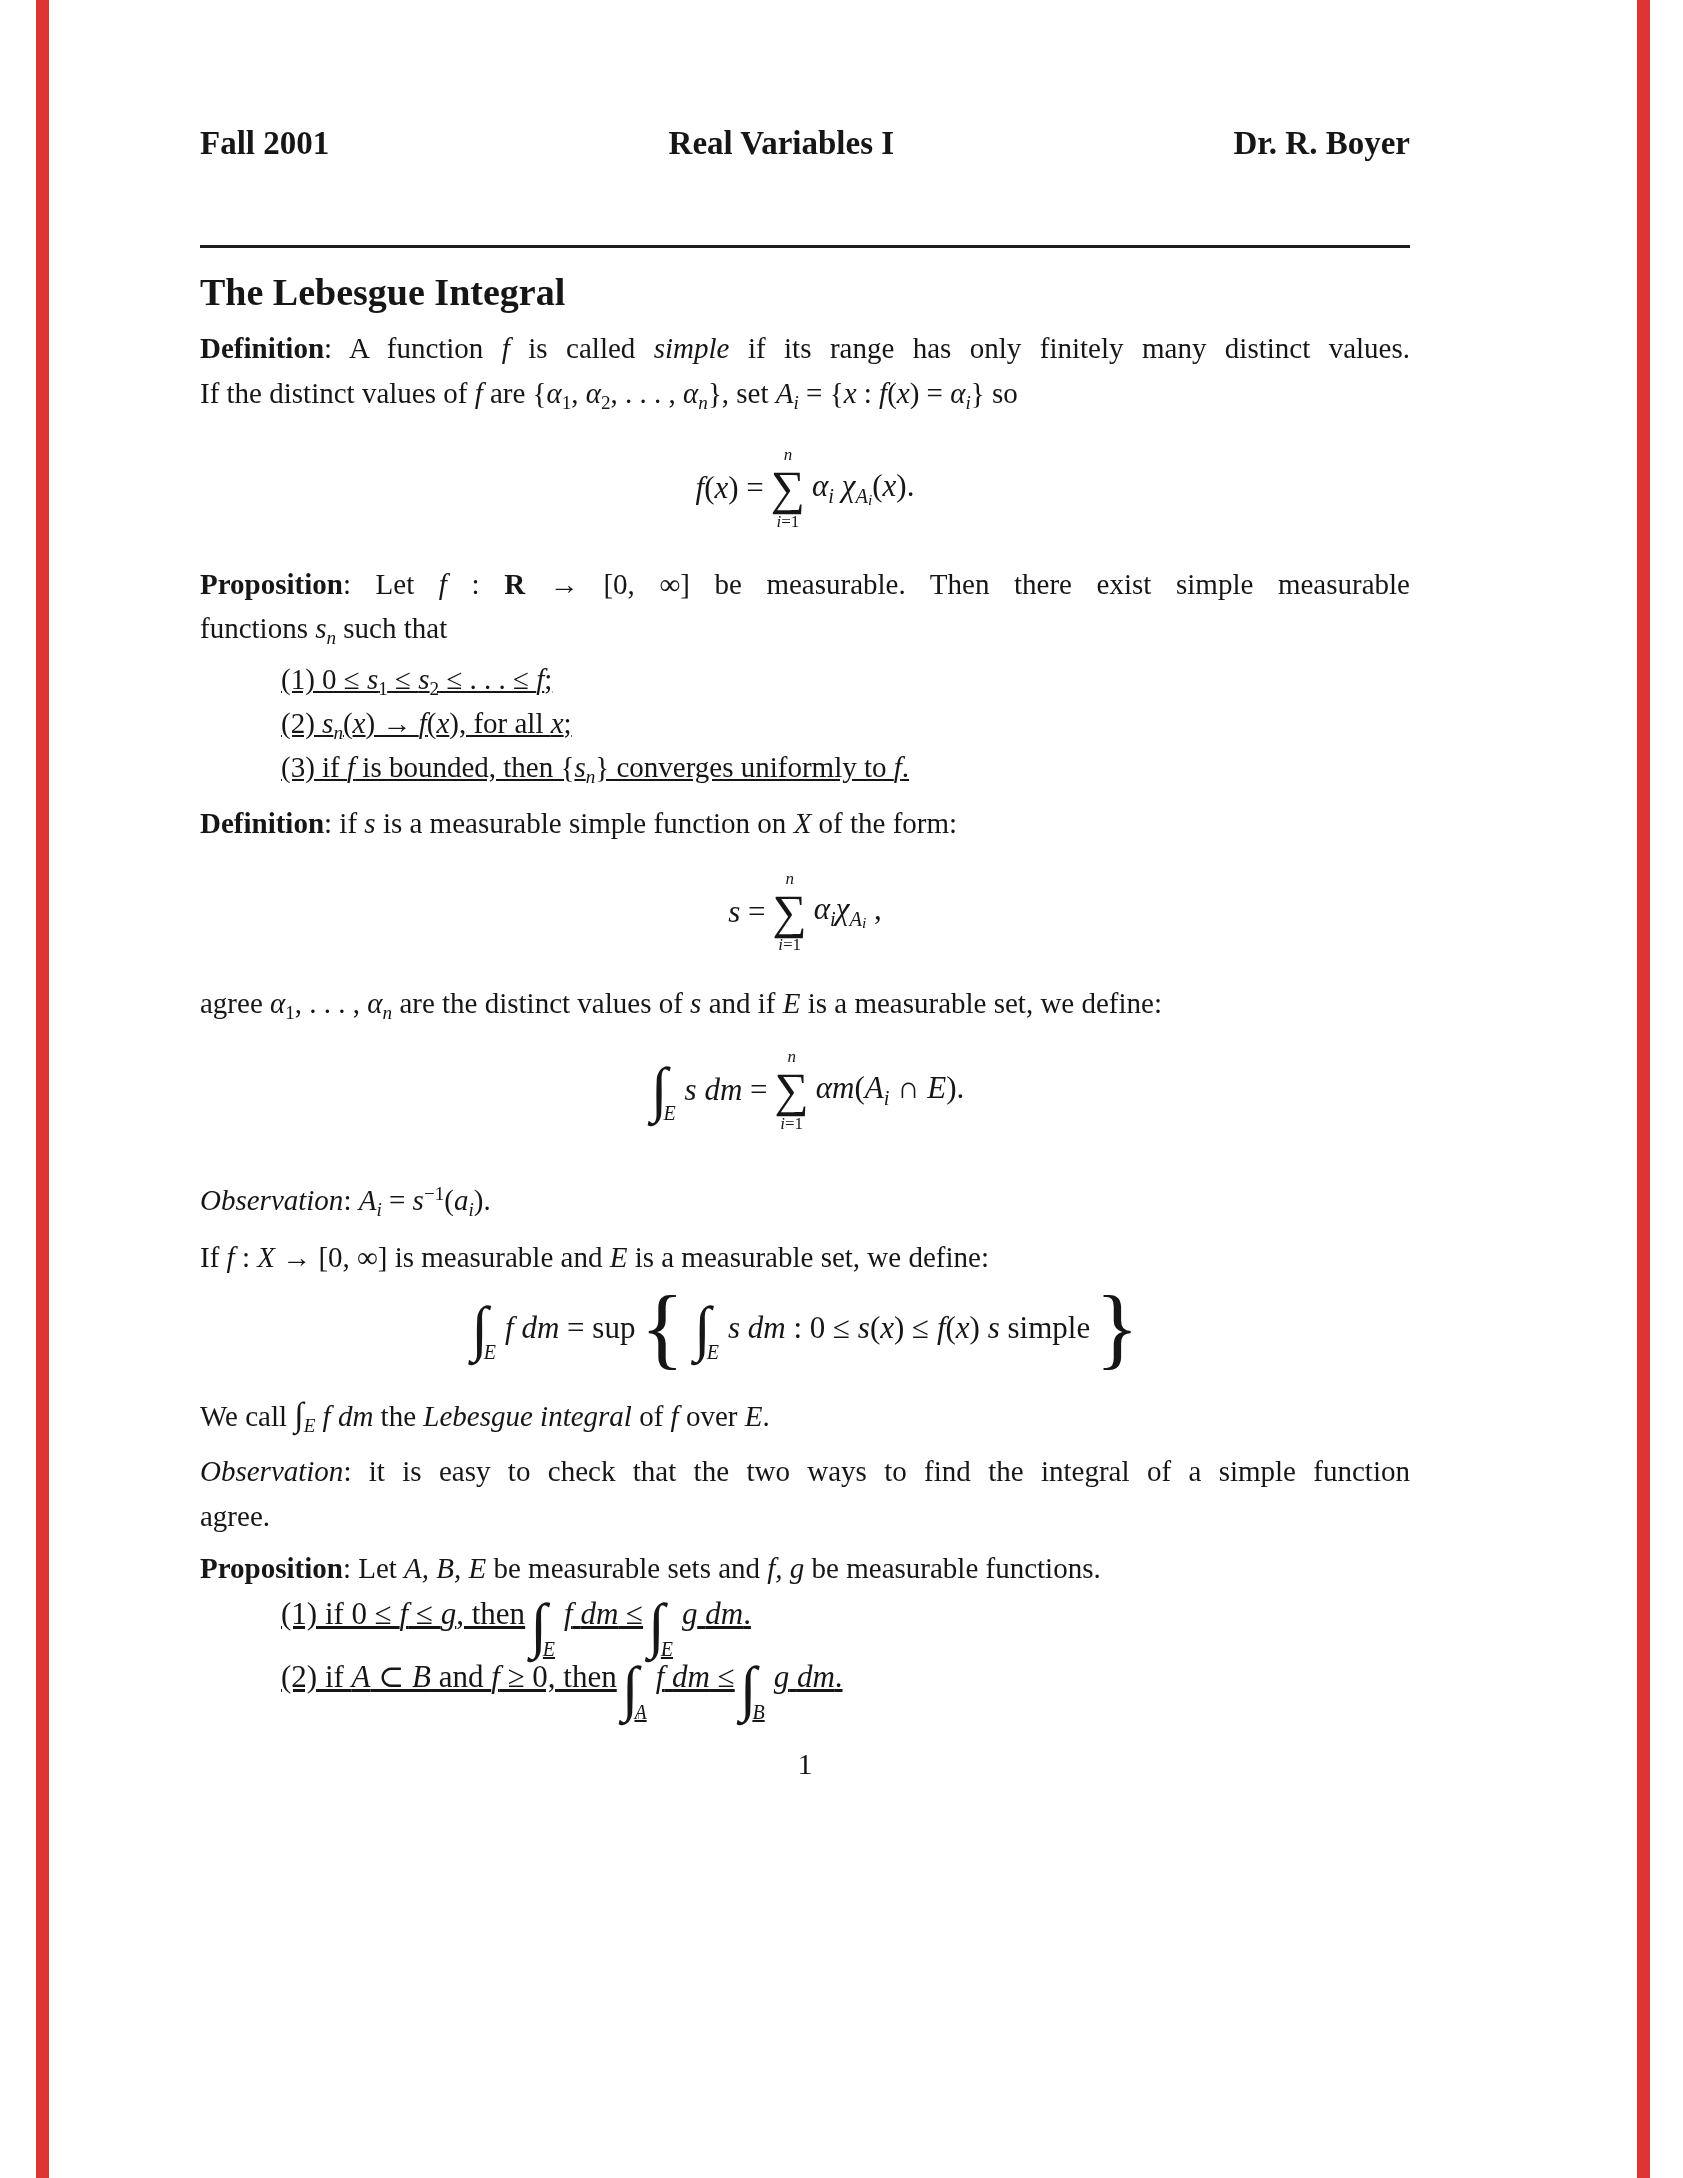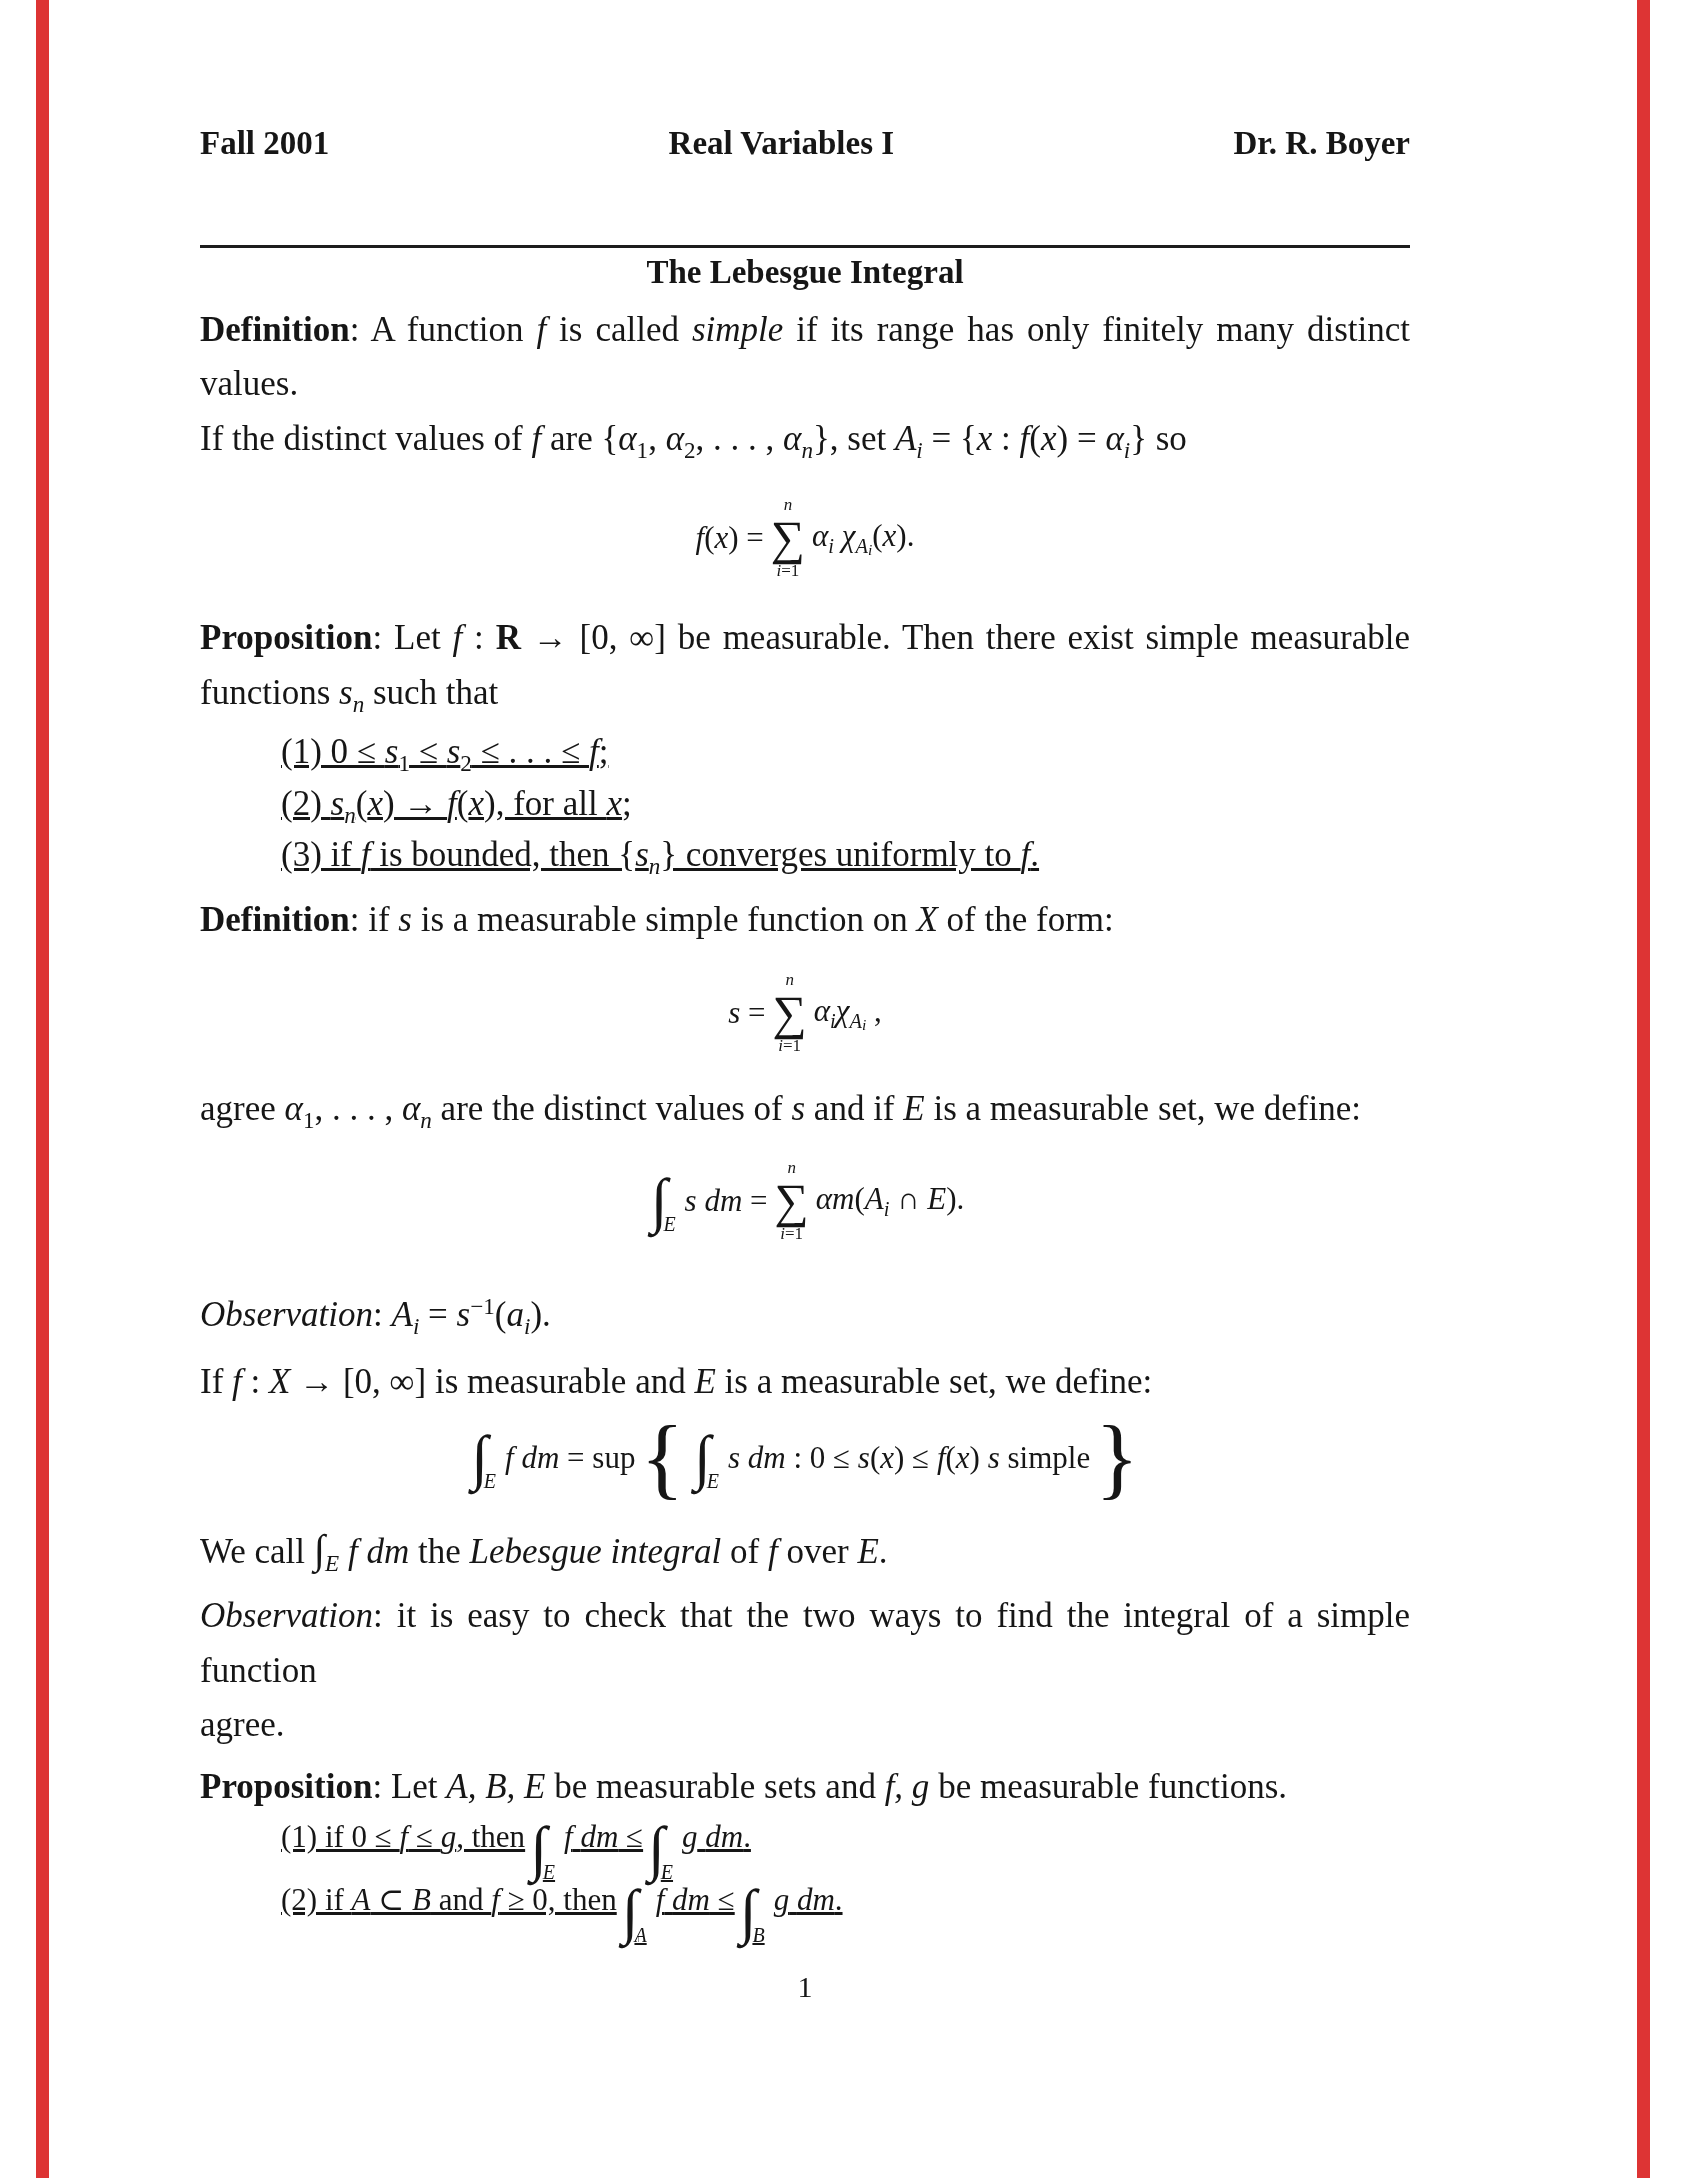--- a/index.html
+++ b/index.html
@@ -10,22 +10,22 @@
     color:#161616;
     position:relative;
     overflow:hidden;
   }
   .edge-bar{position:absolute;top:0;bottom:0;width:13px;}
   .edge-bar.left{left:36px;}
   .edge-bar.right{left:1637px;}
   .content{position:absolute;left:200px;top:0;width:1210px;}
   .hdr{display:flex;justify-content:space-between;align-items:center;font-weight:bold;font-size:33px;margin-top:125px;}
   .rule{border:none;border-top:3px solid #1c1c1c;margin:83px 0 0 0;}
-  .doc-title{text-align:center;font-weight:bold;font-size:33px;margin-top:6px;}
-  .para{font-size:35px;line-height:1.55;margin:0;}
+  .doc-title{text-align:left;font-weight:bold;font-size:38px;margin-top:22px;}
+  .para{font-size:29px;line-height:1.55;margin:0;}
   .just{text-align:justify;text-align-last:justify;}
   .ind{padding-left:81px;text-decoration:underline;}
   .tight{line-height:1.38;}
   
   .it{font-style:italic;}
   .bd{font-weight:bold;}
   .sb{font-size:66%;vertical-align:-0.33em;}
   .sb2{font-size:50%;vertical-align:-0.55em;}
   .sp{font-size:66%;vertical-align:0.5em;}
   .ii{font-size:118%;}

